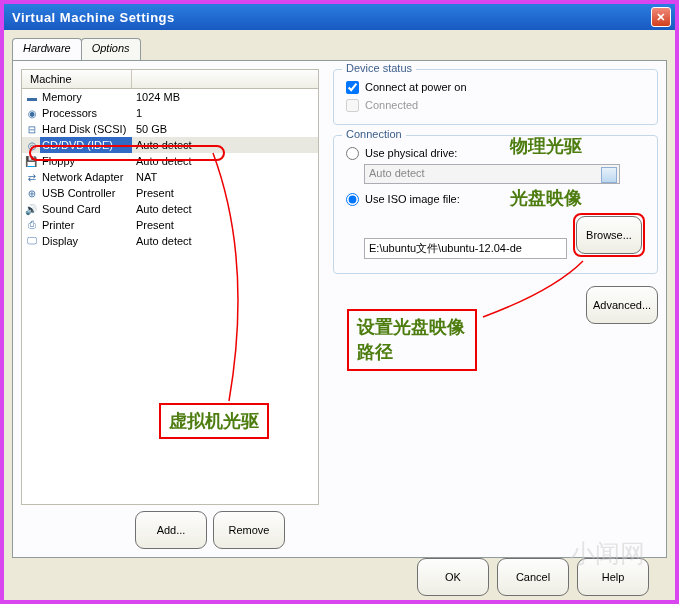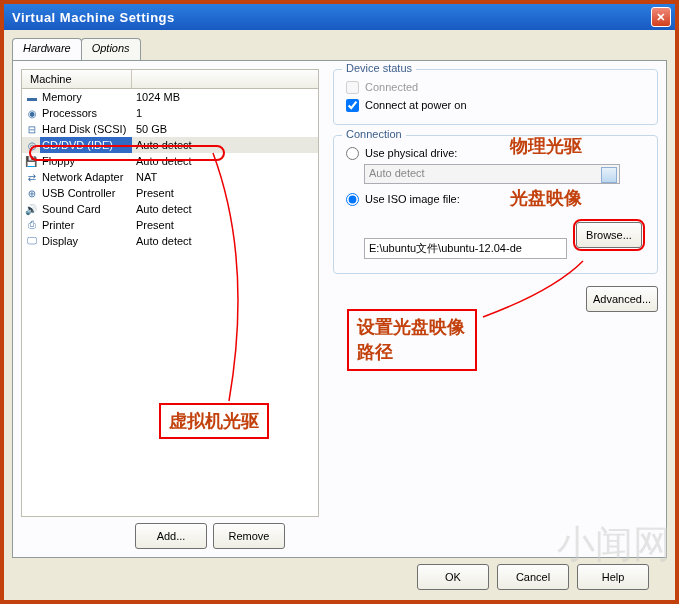--- a/index.html
+++ b/index.html
@@ -1,18 +1,18 @@
 <!DOCTYPE html>
 <html><head>
 <meta charset="utf-8">
 <style>
 * { box-sizing: border-box; margin: 0; padding: 0; font-family: "Tahoma", sans-serif; }
 body { background: #fff; }
 
-.window { width: 679px; height: 604px; border: 4px solid #c2410c; position: relative; background: #ece9d8; }
+.window { width: 679px; height: 604px; border: 4px solid #d946ef; position: relative; background: #ece9d8; }
 .titlebar { height: 26px; background: linear-gradient(#2a7de0,#1859c2); color: #fff; display: flex; align-items: center; padding: 0 4px; font-family: "Courier New", monospace; font-size: 13px; font-weight: bold; letter-spacing: 0.5px; }
 .titlebar .title { flex: 1; padding-left: 4px; }
 .closebtn { width: 20px; height: 20px; background: linear-gradient(#f08979,#d13e1e); border: 1px solid #fff; border-radius: 3px; display: flex; align-items: center; justify-content: center; color: #fff; font-weight: bold; font-size: 11px; cursor: pointer; }
 
 .client { position: absolute; left: 8px; top: 34px; right: 8px; bottom: 6px; }
 
 .tabs { display: flex; height: 22px; font-style: italic; }
 .tab { padding: 3px 10px 0; font-size: 11px; border: 1px solid #919b9c; border-bottom: none; background: #f7f7f3; border-top-left-radius: 4px; border-top-right-radius: 4px; margin-right: -1px; cursor: pointer; }
 .tab.active { background: #fcfcfe; position: relative; z-index: 2; }
 
@@ -30,48 +30,48 @@
 .row { display: flex; height: 16px; font-size: 11px; cursor: pointer; }
 .row .ic { width: 16px; height: 16px; display: flex; align-items: center; justify-content: center; font-size: 10px; color: #3a6ea5; margin-left: 2px; }
 .row .dev { width: 92px; padding-left: 2px; line-height: 16px; }
 .row .sum { flex: 1; line-height: 16px; padding-left: 4px; }
 .row.selected { background: #e8e8e0; }
 .row.selected .dev { background: #316ac5; color: #fff; }
 
 .redbox1 { position: absolute; left: 8px; top: 76px; width: 196px; height: 16px; border: 2px solid #e00; border-radius: 9px; pointer-events: none; }
 
 .btnrow { display: flex; justify-content: flex-end; gap: 6px; padding: 6px 34px 0 0; }
-.btn { min-width: 72px; height: 26px; font-size: 11px; background: linear-gradient(#fdfdfd,#efeee4); border: 1px solid #707070; border-radius: 3px; cursor: pointer; }
+.btn { min-width: 72px; height: 38px; font-size: 11px; background: linear-gradient(#fdfdfd,#efeee4); border: 1px solid #707070; border-radius: 9px; cursor: pointer; }
 
 .group { border: 1px solid #c2d8ea; border-radius: 4px; padding: 8px 12px 10px; font-size: 11px; margin-bottom: 10px; position: relative; }
 .group .legend { position: absolute; top: -8px; left: 8px; background: #fcfcfe; padding: 0 4px; color: #3b5d8a; }
 
 .chkline { display: flex; align-items: center; gap: 6px; height: 18px; }
 .chkline input { width: 13px; height: 13px; }
 
 .radioline { display: flex; align-items: center; gap: 6px; height: 18px; margin-bottom: 2px; }
 .radioline input { width: 13px; height: 13px; }
 
 .combo { width: 256px; height: 20px; border: 1px solid #abadb3; background: #f4f4f4; color: #888; font-size: 11px; padding: 2px 4px; margin: 2px 0 6px 18px; position: relative; }
 .combo::after { content: ""; position: absolute; right: 2px; top: 2px; width: 14px; height: 14px; background: linear-gradient(#e6f1fb,#bdd7f0); border: 1px solid #8faed1; }
 
 .isorow { display: flex; gap: 6px; margin-left: 18px; align-items: center; }
 .isoinput { flex: 1; height: 21px; border: 1px solid #abadb3; background: #fff; font-size: 11px; padding: 2px 4px; margin-top: 28px; }
 .browsebox { border: 2px solid #e00; border-radius: 8px; padding: 1px; }
 
 .advrow { display: flex; justify-content: flex-end; margin-top: 12px; }
 
-.anno { position: absolute; color: #c2410c; font-size: 18px; font-family: "KaiTi","STKaiti",serif; font-weight: bold; pointer-events: none; }
+.anno { position: absolute; color: #4d7c0f; font-size: 18px; font-family: "KaiTi","STKaiti",serif; font-weight: bold; pointer-events: none; }
 .annobox { border: 2px solid #e00; padding: 4px 8px; }
 
 svg.conn { position: absolute; pointer-events: none; }
 
 .footer { position: absolute; left: 0; right: 0; bottom: 0; height: 34px; display: flex; justify-content: flex-end; align-items: center; gap: 8px; padding-right: 18px; background: #ece9d8; }
 
-.watermark { position: absolute; right: 4px; bottom: 30px; color: #ccc; font-size: 38px; font-family: "SimSun",serif; opacity: 0.5; pointer-events:none; }
+.watermark { position: absolute; right: 30px; bottom: 30px; color: #ccc; font-size: 25px; font-family: "SimSun",serif; opacity: 0.5; pointer-events:none; }
 </style>
 </head>
 <body>
 
 <div class="window">
   <div class="titlebar">
     <span class="title">Virtual Machine Settings</span>
     <div class="closebtn">✕</div>
   </div>
 
@@ -144,26 +144,26 @@
           <button class="btn">Remove</button>
         </div>
         <div class="redbox1"></div>
       </div>
 
       <div class="rightpane">
 
         <div class="group">
           <span class="legend">Device status</span>
           <label class="chkline">
+            <input type="checkbox" id="chkPow" checked="" style="">
+            <span>Connect at power on</span>
+          </label>
+          <label class="chkline">
             <input type="checkbox" id="chkConn" disabled="" style="">
             <span style="color:#999">Connected</span>
-          </label>
-          <label class="chkline">
-            <input type="checkbox" id="chkPow" checked="" style="">
-            <span>Connect at power on</span>
           </label>
         </div>
 
         <div class="group" style="padding-bottom:14px">
           <span class="legend">Connection</span>
 
           <label class="radioline">
             <input type="radio" name="conn" id="rPhys" style="">
             <span>Use physical drive:</span>
           </label>

